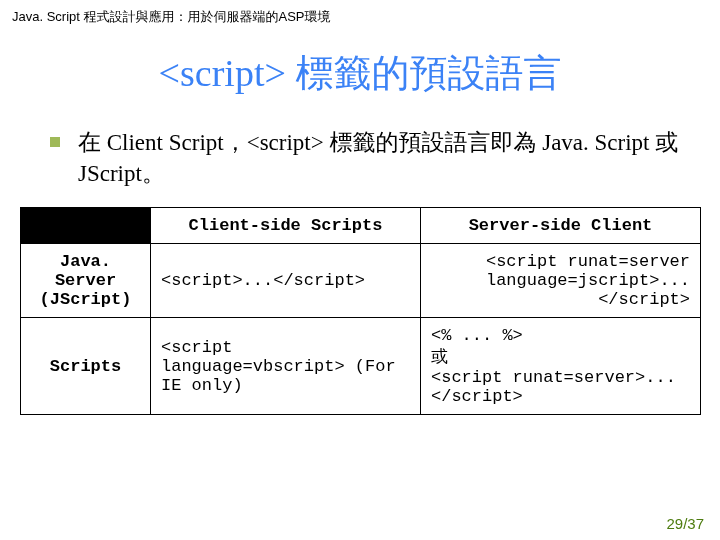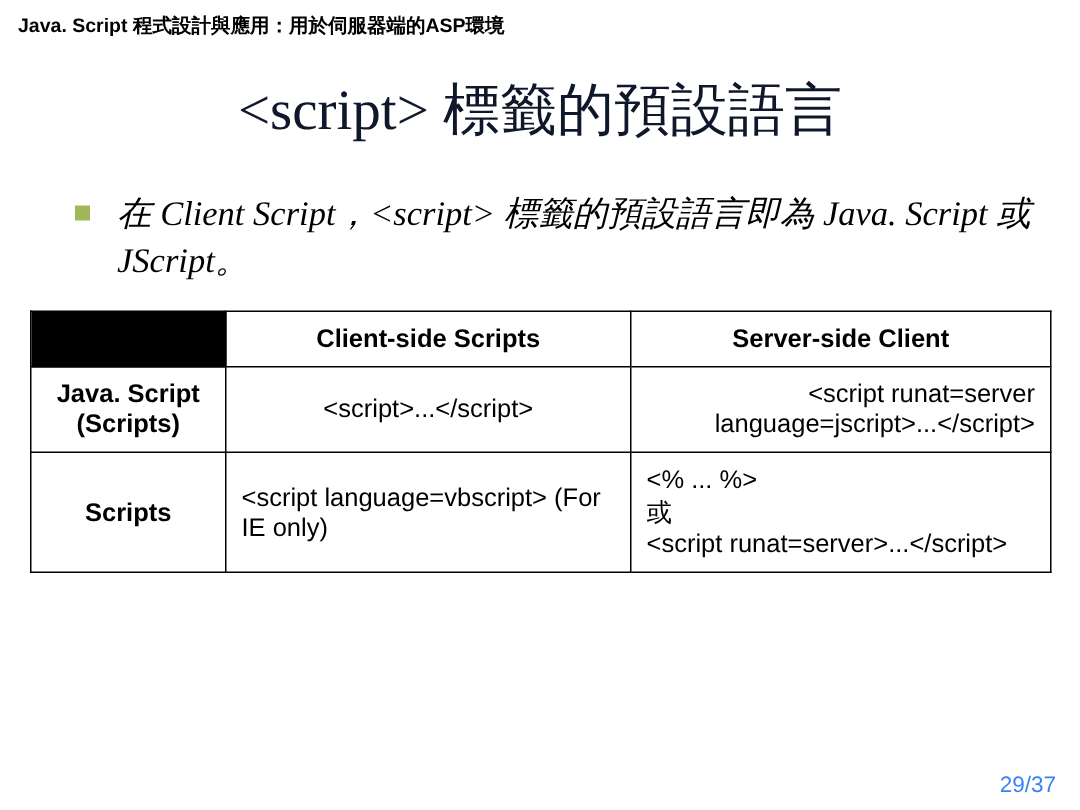--- a/index.html
+++ b/index.html
@@ -8,33 +8,32 @@
     width: 720px;
     height: 540px;
     background: #ffffff;
     font-family: Arial, "Microsoft JhengHei", "PMingLiU", sans-serif;
     position: relative;
     box-sizing: border-box;
   }
   .header {
     padding: 8px 12px 4px 12px;
     font-size: 13px;
-    font-weight: bold;
+    font-weight: normal;
     color: #000;
   }
   .title {
     text-align: center;
     font-size: 38px;
-    color: #0f172a;
+    color: #3b82f6;
     margin: 18px 0 28px 0;
     font-family: "Times New Roman", serif;
   }
   .bullets {
     margin: 0 30px 18px 50px;
-    font-style: italic;
   }
   .bullet-row {
     display: flex;
     align-items: flex-start;
     margin-bottom: 6px;
   }
   .bullet-marker {
     width: 10px;
     height: 10px;
     background: #9fb958;
@@ -53,42 +52,42 @@
     margin: 12px 20px 0 20px;
     width: 680px;
     table-layout: fixed;
   }
   table.grid td, table.grid th {
     border: 1px solid #000;
     padding: 8px 10px;
     font-size: 17px;
     vertical-align: middle;
     text-align: left;
-    font-family: Liberation Sans, sans-serif;
+    font-family: Liberation Mono, monospace;
   }
   table.grid th {
     text-align: center;
     font-weight: bold;
   }
   table.grid td.rowhead {
     text-align: center;
     font-weight: bold;
   }
   col.c1 { width: 130px; }
   col.c2 { width: 270px; }
   col.c3 { width: 280px; }
   .corner {
     background: #000;
   }
   .footer {
     position: absolute;
     bottom: 8px;
     right: 16px;
     font-size: 15px;
-    color: #3b82f6;
+    color: #4d7c0f;
   }
 </style>
 </head>
 <body>
 
 <div class="header">Java. Script 程式設計與應用：用於伺服器端的ASP環境</div>
 
 <div class="title">&lt;script&gt; 標籤的預設語言</div>
 
 <div class="bullets">
@@ -104,22 +103,22 @@
       <col class="c2">
       <col class="c3">
     </colgroup>
   <tbody>
       <tr>
     <th class="corner"></th>
     <th>Client-side Scripts</th>
     <th>Server-side Client</th>
   </tr>
   <tr>
-    <td class="rowhead">Java. Script (Scripts)</td>
-    <td style="text-align:center">&lt;script&gt;...&lt;/script&gt;</td>
+    <td class="rowhead">Java. Server (JScript)</td>
+    <td style="">&lt;script&gt;...&lt;/script&gt;</td>
     <td style="text-align:right">&lt;script runat=server language=jscript&gt;...&lt;/script&gt;</td>
   </tr>
   <tr>
     <td class="rowhead">Scripts</td>
     <td>&lt;script language=vbscript&gt; (For IE only)</td>
     <td style="white-space:pre-line">&lt;% ... %&gt;
 或
 &lt;script runat=server&gt;...&lt;/script&gt;</td>
   </tr>
 </tbody>

